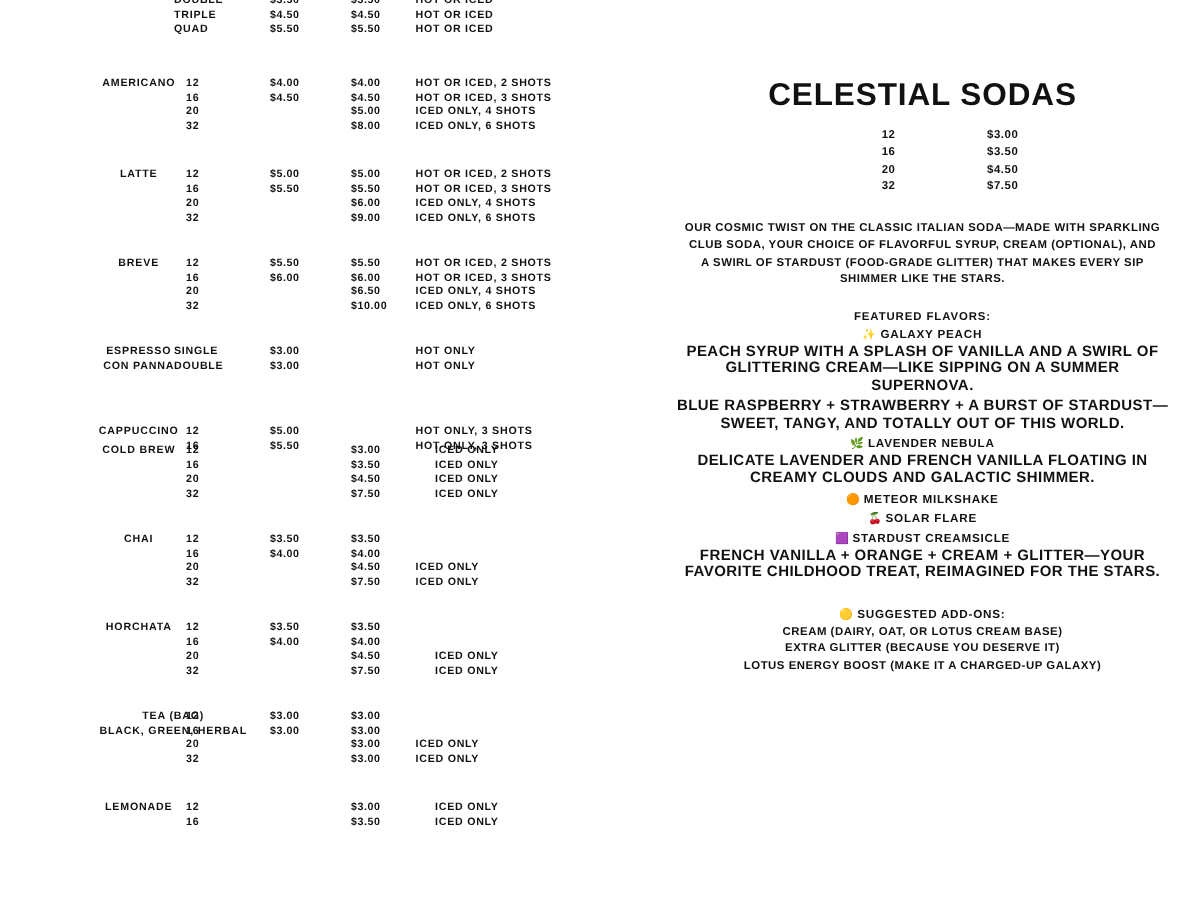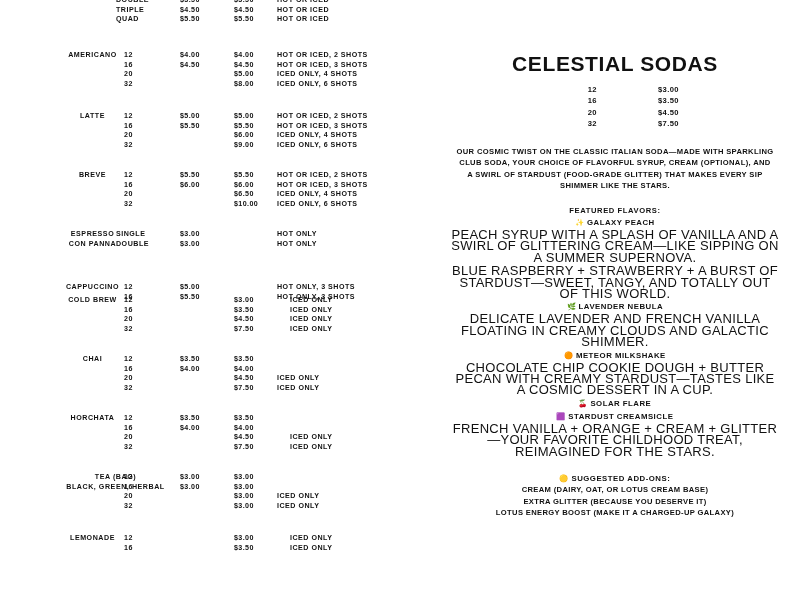--- a/index.html
+++ b/index.html
@@ -134,22 +134,22 @@
     font-size: 7.8px;
     font-weight: bold;
     letter-spacing: 0.5px;
     text-transform: uppercase;
     line-height: 11px;
   }
   .flavor-emoji { font-size: 7.4px; margin-right: 2px; }
   .flavor-desc {
     margin: 1px auto 0;
     width: 330px;
-    font-size: 13px;
-    font-weight: normal;
+    font-size: 10px;
+    font-weight: bold;
     letter-spacing: 0.3px;
     line-height: 11.4px;
     text-transform: uppercase;
   }
   .addons { margin-top: 16px; }
   .addons-head {
     font-size: 7.8px;
     font-weight: bold;
     letter-spacing: 0.5px;
     text-transform: uppercase;
@@ -523,21 +523,20 @@
         </div>
         <div class="flavor">
           <div class="flavor-desc">BLUE RASPBERRY + STRAWBERRY + A BURST OF STARDUST—SWEET, TANGY, AND TOTALLY OUT OF THIS WORLD.</div>
         </div>
         <div class="flavor">
           <div class="flavor-head"><span class="flavor-emoji">🌿</span><span>LAVENDER NEBULA</span></div>
           <div class="flavor-desc">DELICATE LAVENDER AND FRENCH VANILLA FLOATING IN CREAMY CLOUDS AND GALACTIC SHIMMER.</div>
         </div>
         <div class="flavor">
           <div class="flavor-head"><span class="flavor-emoji">🟠</span><span>METEOR MILKSHAKE</span></div>
-          <div class="flavor-desc">CHOCOLATE CHIP COOKIE DOUGH + BUTTER PECAN WITH CREAMY STARDUST—TASTES LIKE A COSMIC DESSERT IN A CUP.</div>
         </div>
         <div class="flavor">
           <div class="flavor-head"><span class="flavor-emoji">🍒</span><span>SOLAR FLARE</span></div>
         </div>
         <div class="flavor">
           <div class="flavor-head"><span class="flavor-emoji">🟪</span><span>STARDUST CREAMSICLE</span></div>
           <div class="flavor-desc">FRENCH VANILLA + ORANGE + CREAM + GLITTER—YOUR FAVORITE CHILDHOOD TREAT, REIMAGINED FOR THE STARS.</div>
         </div>
       </div>
     <div class="addons">

